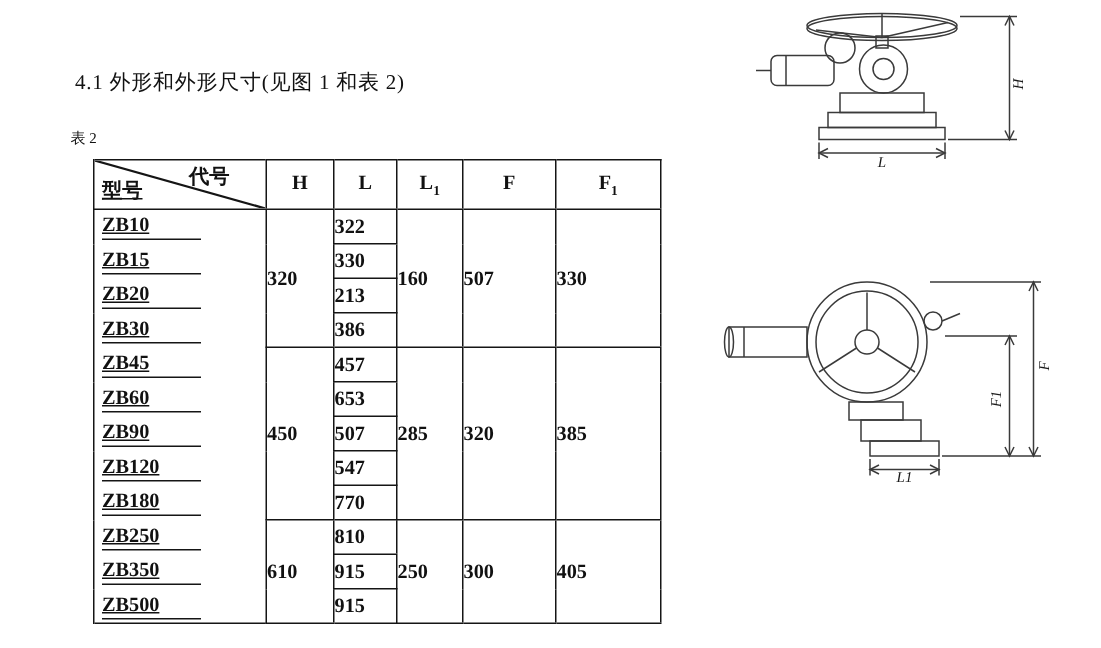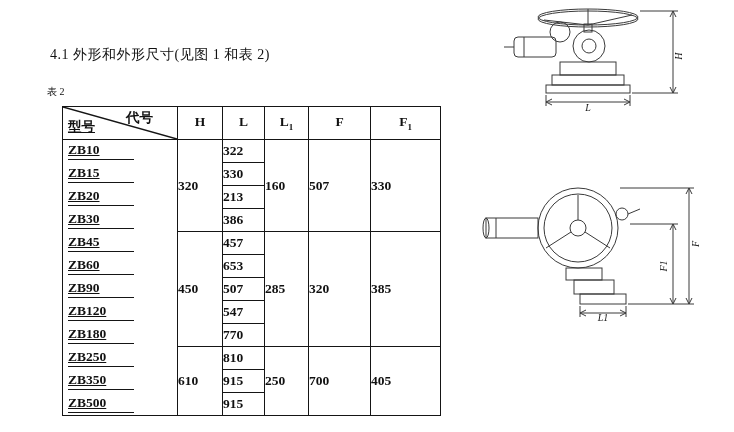--- a/index.html
+++ b/index.html
@@ -137,21 +137,21 @@
     <tr>
       <td class="model"><span class="u">ZB180</span></td>
       <td class="num lcol">770</td>
     </tr>
 
     <tr>
       <td class="model"><span class="u">ZB250</span></td>
       <td class="num merged" rowspan="3">610</td>
       <td class="num lcol">810</td>
       <td class="num merged" rowspan="3">250</td>
-      <td class="num merged" rowspan="3">700</td>
+      <td class="num merged" rowspan="3">300</td>
       <td class="num merged" rowspan="3">405</td>
     </tr>
     <tr>
       <td class="model"><span class="u">ZB350</span></td>
       <td class="num lcol">915</td>
     </tr>
     <tr>
       <td class="model"><span class="u">ZB500</span></td>
       <td class="num lcol">915</td>
     </tr>

